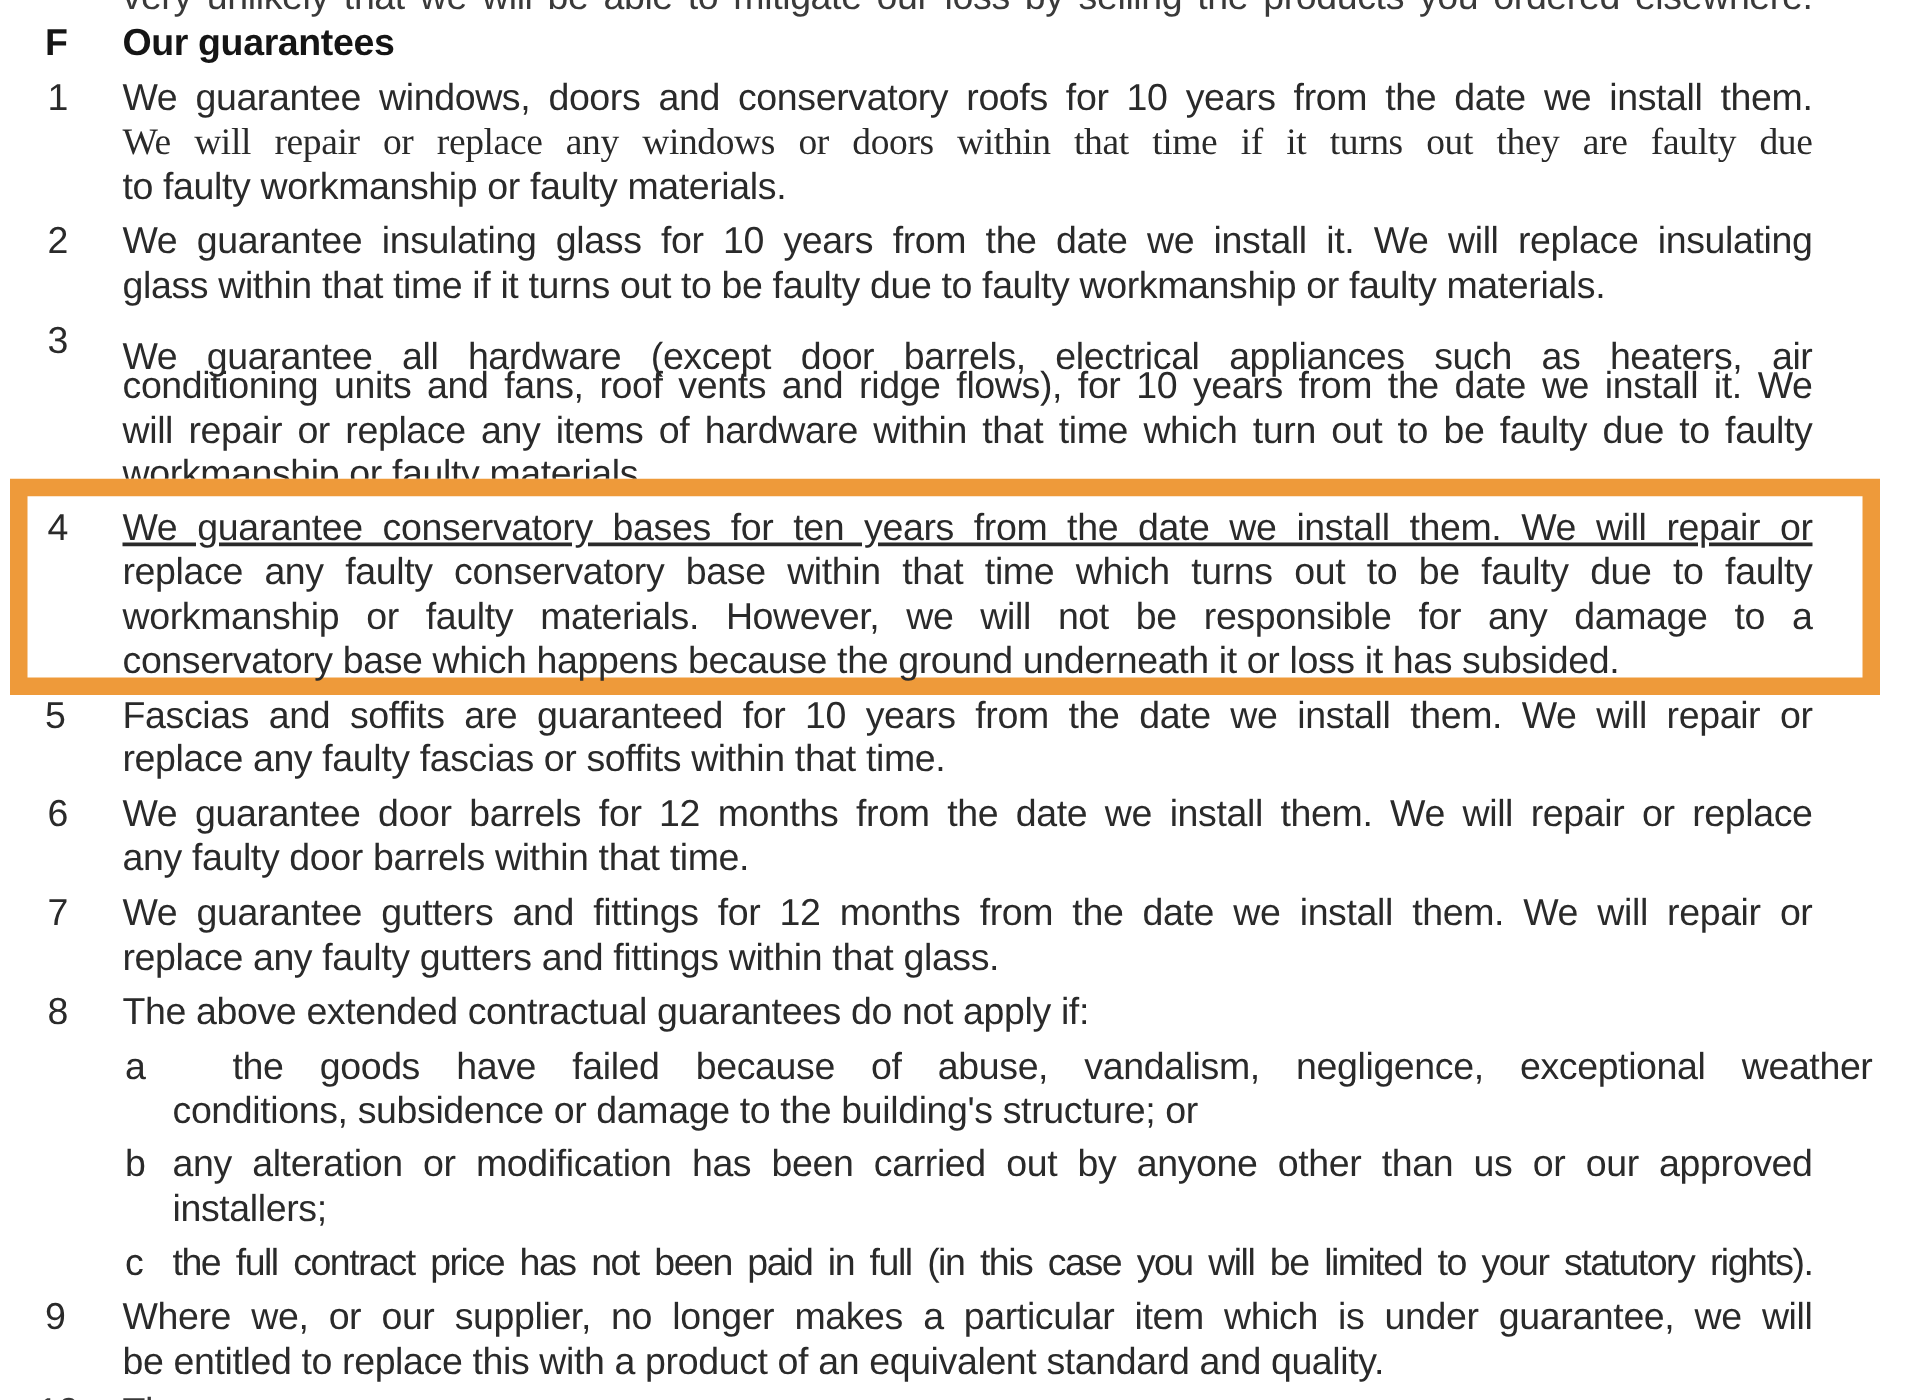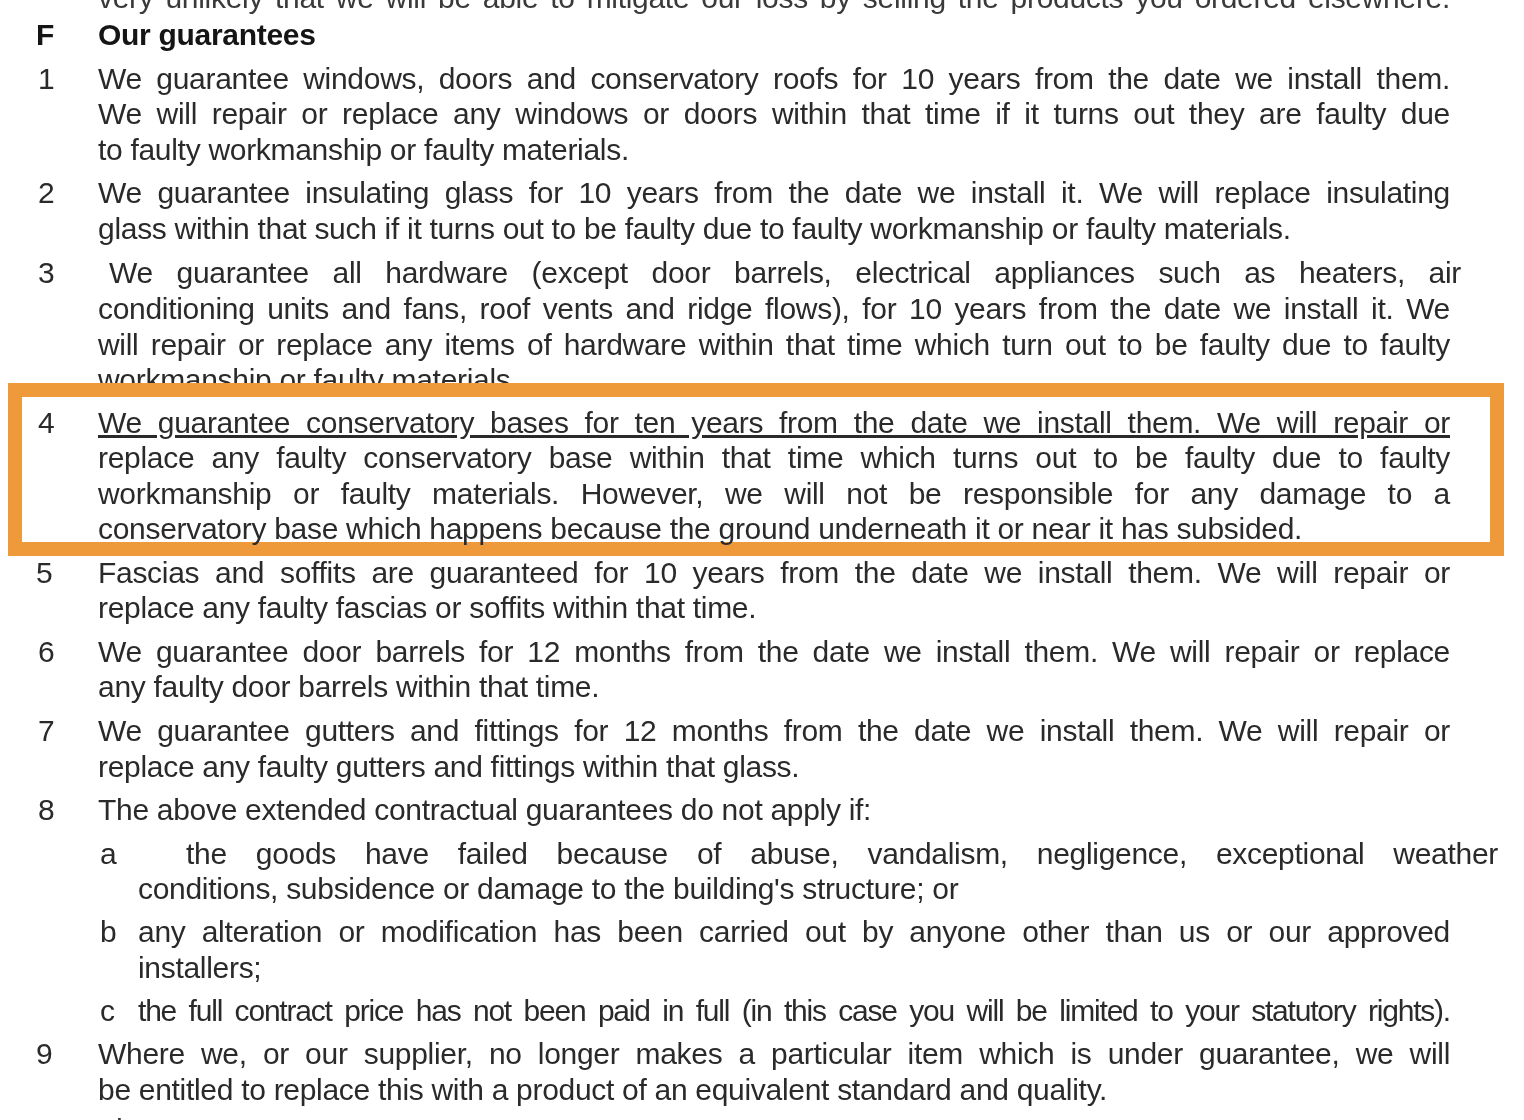--- a/index.html
+++ b/index.html
@@ -34,46 +34,46 @@
 <div class="page">
 
   <div class="line cut just" style="left:98px; top:-20px; width:1352px;">very unlikely that we will be able to mitigate our loss by selling the products you ordered elsewhere.</div>
 
   <div class="num heading" style="left:36px; top:17px;">F</div>
   <div class="line heading" style="left:98px; top:17px;">Our guarantees</div>
 
   <div>
     <div class="num" style="left:38px; top:61px;">1</div>
     <div class="line just" style="left:98px; top:61px; width:1352px;">We guarantee windows, doors and conservatory roofs for 10 years from the date we install them.</div>
-    <div class="line just" style="left:98px; top:96px; width:1352px;">We will repair or replace any windows or doors within that time if it turns out they are faulty due</div>
+    <div class="line just" style="left:98px; top:96px; width:1352px;font-family:Liberation Serif, serif;">We will repair or replace any windows or doors within that time if it turns out they are faulty due</div>
     <div class="line" style="left:98px; top:132px;">to faulty workmanship or faulty materials.</div>
   </div>
 
   <div>
     <div class="num" style="left:38px; top:175px;">2</div>
     <div class="line just" style="left:98px; top:175px; width:1352px;">We guarantee insulating glass for 10 years from the date we install it. We will replace insulating</div>
-    <div class="line" style="left:98px; top:211px;">glass within that such if it turns out to be faulty due to faulty workmanship or faulty materials.</div>
+    <div class="line" style="left:98px; top:211px;">glass within that time if it turns out to be faulty due to faulty workmanship or faulty materials.</div>
   </div>
 
   <div>
     <div class="num" style="left:38px; top:255px;">3</div>
-    <div class="line just" style="left:98px; top:255px; width:1352px;margin-left:11px;">We guarantee all hardware (except door barrels, electrical appliances such as heaters, air</div>
+    <div class="line just" style="left:98px; top:268px; width:1352px;">We guarantee all hardware (except door barrels, electrical appliances such as heaters, air</div>
     <div class="line just" style="left:98px; top:291px; width:1352px;">conditioning units and fans, roof vents and ridge flows), for 10 years from the date we install it. We</div>
     <div class="line just" style="left:98px; top:327px; width:1352px;">will repair or replace any items of hardware within that time which turn out to be faulty due to faulty</div>
     <div class="line" style="left:98px; top:362px;">workmanship or faulty materials.</div>
   </div>
 
   <div class="highlight-box"></div>
 
   <div>
     <div class="num" style="left:38px; top:405px;">4</div>
     <div class="line just" style="left:98px; top:405px; width:1352px;text-decoration:underline;">We guarantee conservatory bases for ten years from the date we install them. We will repair or</div>
     <div class="line just" style="left:98px; top:440px; width:1352px;">replace any faulty conservatory base within that time which turns out to be faulty due to faulty</div>
     <div class="line just" style="left:98px; top:476px; width:1352px;">workmanship or faulty materials. However, we will not be responsible for any damage to a</div>
-    <div class="line" style="left:98px; top:511px;">conservatory base which happens because the ground underneath it or near it has subsided.</div>
+    <div class="line" style="left:98px; top:511px;">conservatory base which happens because the ground underneath it or loss it has subsided.</div>
   </div>
 
   <div>
     <div class="num" style="left:36px; top:555px;">5</div>
     <div class="line just" style="left:98px; top:555px; width:1352px;">Fascias and soffits are guaranteed for 10 years from the date we install them. We will repair or</div>
     <div class="line" style="left:98px; top:590px;">replace any faulty fascias or soffits within that time.</div>
   </div>
 
   <div>
     <div class="num" style="left:38px; top:634px;">6</div>

